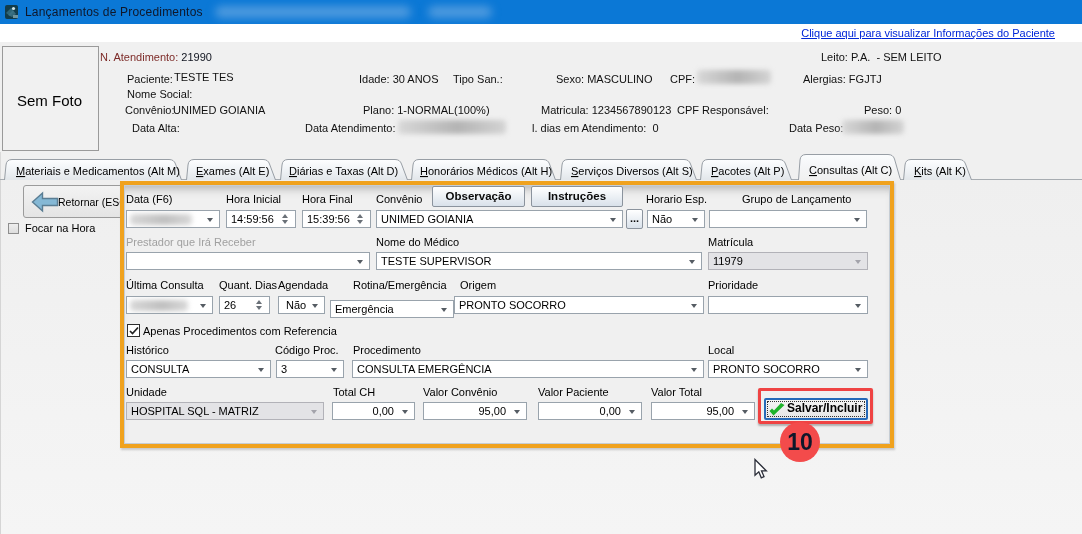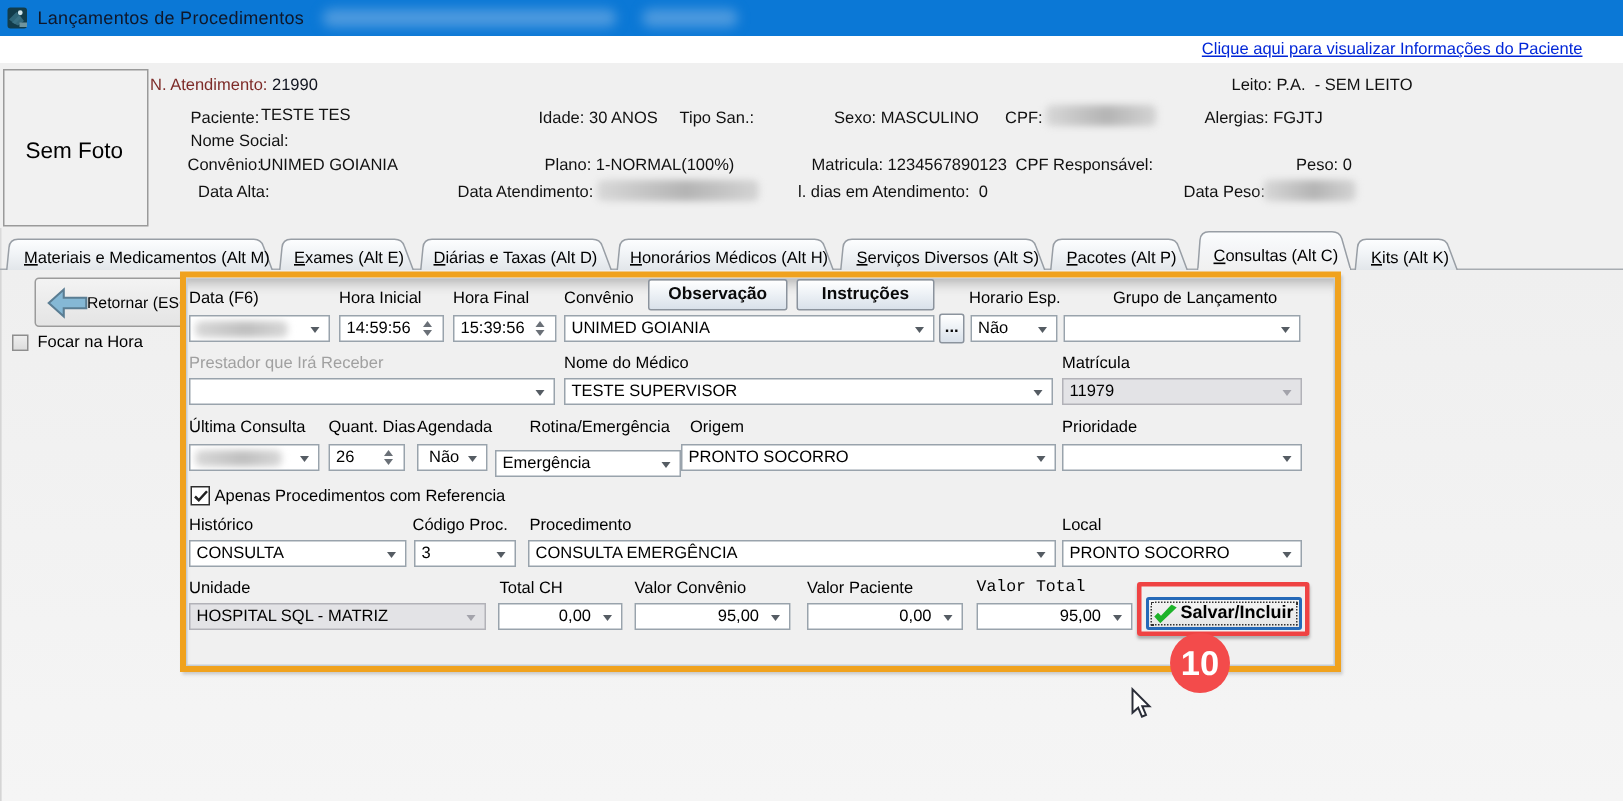--- a/index.html
+++ b/index.html
@@ -45,21 +45,21 @@
 .fblur { position:absolute; background:linear-gradient(90deg,#d8d8d8,#bfbfbf 55%,#d8d8d8); border-radius:4px; filter:blur(2.5px); }
 .num { text-align:right; padding-right:20px; }
 
 #chk { position:absolute; left:126px; top:144px; width:13px; height:13px; background:#fff; border:1.5px solid #2e2e2e; }
 #chk svg { position:absolute; left:-1px; top:-1px; }
 
 #salvar { position:absolute; left:763px; top:218px; width:104px; height:22px; background:linear-gradient(#f4f4f4,#e6e6e6); border:2px solid #2569b8; border-radius:2px; font-weight:bold; font-size:12px; }
 #salvar .foc { position:absolute; left:1px; top:1px; right:1px; bottom:1px; border:1px dotted #333; }
 #salvar .txt { position:absolute; left:21px; top:1px; }
 #redrect { position:absolute; left:757px; top:208px; width:115px; height:36px; border:3px solid #ef4343; border-radius:2px; box-shadow:0 2px 2px rgba(110,110,110,.5); }
-#redcircle { position:absolute; left:779px; top:242px; width:40px; height:40px; border-radius:50%; background:#f34b4b; color:#ffffff; font-weight:bold; font-size:23px; text-align:center; line-height:40px; }
+#redcircle { position:absolute; left:779px; top:242px; width:40px; height:40px; border-radius:50%; background:#f34b4b; color:#0f172a; font-weight:bold; font-size:23px; text-align:center; line-height:40px; }
 </style></head>
 <body>
 <div class="abs" id="titlebar">
   <svg id="icon" viewBox="0 0 16 16">
       <rect x="1" y="1" width="13" height="14" rx="2" fill="#123c4a"></rect>
       <path d="M2 9 L7 4 L10 8 L6 12 Z" fill="#2e6577"></path>
       <path d="M4 11 L9 6 L12 10 L8 13 Z" fill="#3d7487" opacity=".8"></path>
       <circle cx="9.5" cy="4.5" r="1.6" fill="#cfe5ea"></circle>
       <rect x="9" y="11" width="5" height="3" fill="#6e949e"></rect>
     </svg>
@@ -220,21 +220,21 @@
 
   <div class="fld" style="left:125px; top:180px; width:145px;">CONSULTA<i class="arr"></i></div>
   <div class="fld" style="left:275px; top:180px; width:68px;">3<i class="arr"></i></div>
   <div class="fld" style="left:351px; top:180px; width:352px;">CONSULTA EMERGÊNCIA<i class="arr"></i></div>
   <div class="fld" style="left:707px; top:180px; width:160px;">PRONTO SOCORRO<i class="arr"></i></div>
 
   <span class="lb" style="left:125px; top:206px;">Unidade</span>
   <span class="lb" style="left:332px; top:206px;">Total CH</span>
   <span class="lb" style="left:422px; top:206px;">Valor Convênio</span>
   <span class="lb" style="left:537px; top:206px;">Valor Paciente</span>
-  <span class="lb" style="left:650px; top:206px;font-family:Liberation Mono, monospace;">Valor Total</span>
+  <span class="lb" style="left:650px; top:206px;">Valor Total</span>
 
   <div class="fld dis" style="left:125px; top:222px; width:198px;">HOSPITAL SQL - MATRIZ<i class="arr g"></i></div>
   <div class="fld num" style="left:331px; top:222px; width:83px;">0,00<i class="arr"></i></div>
   <div class="fld num" style="left:422px; top:222px; width:104px;">95,00<i class="arr"></i></div>
   <div class="fld num" style="left:537px; top:222px; width:104px;">0,00<i class="arr"></i></div>
   <div class="fld num" style="left:650px; top:222px; width:104px;">95,00<i class="arr"></i></div>
   <div id="salvar">
       <div class="foc"></div>
       <svg width="16" height="14" style="position:absolute;left:3px;top:3px;" viewBox="0 0 16 14">
         <path d="M0.5 8 L4.5 12.5 L15.5 2 L12 0 L5 7.5 L3 5.5 Z" fill="#1db32a"></path>

